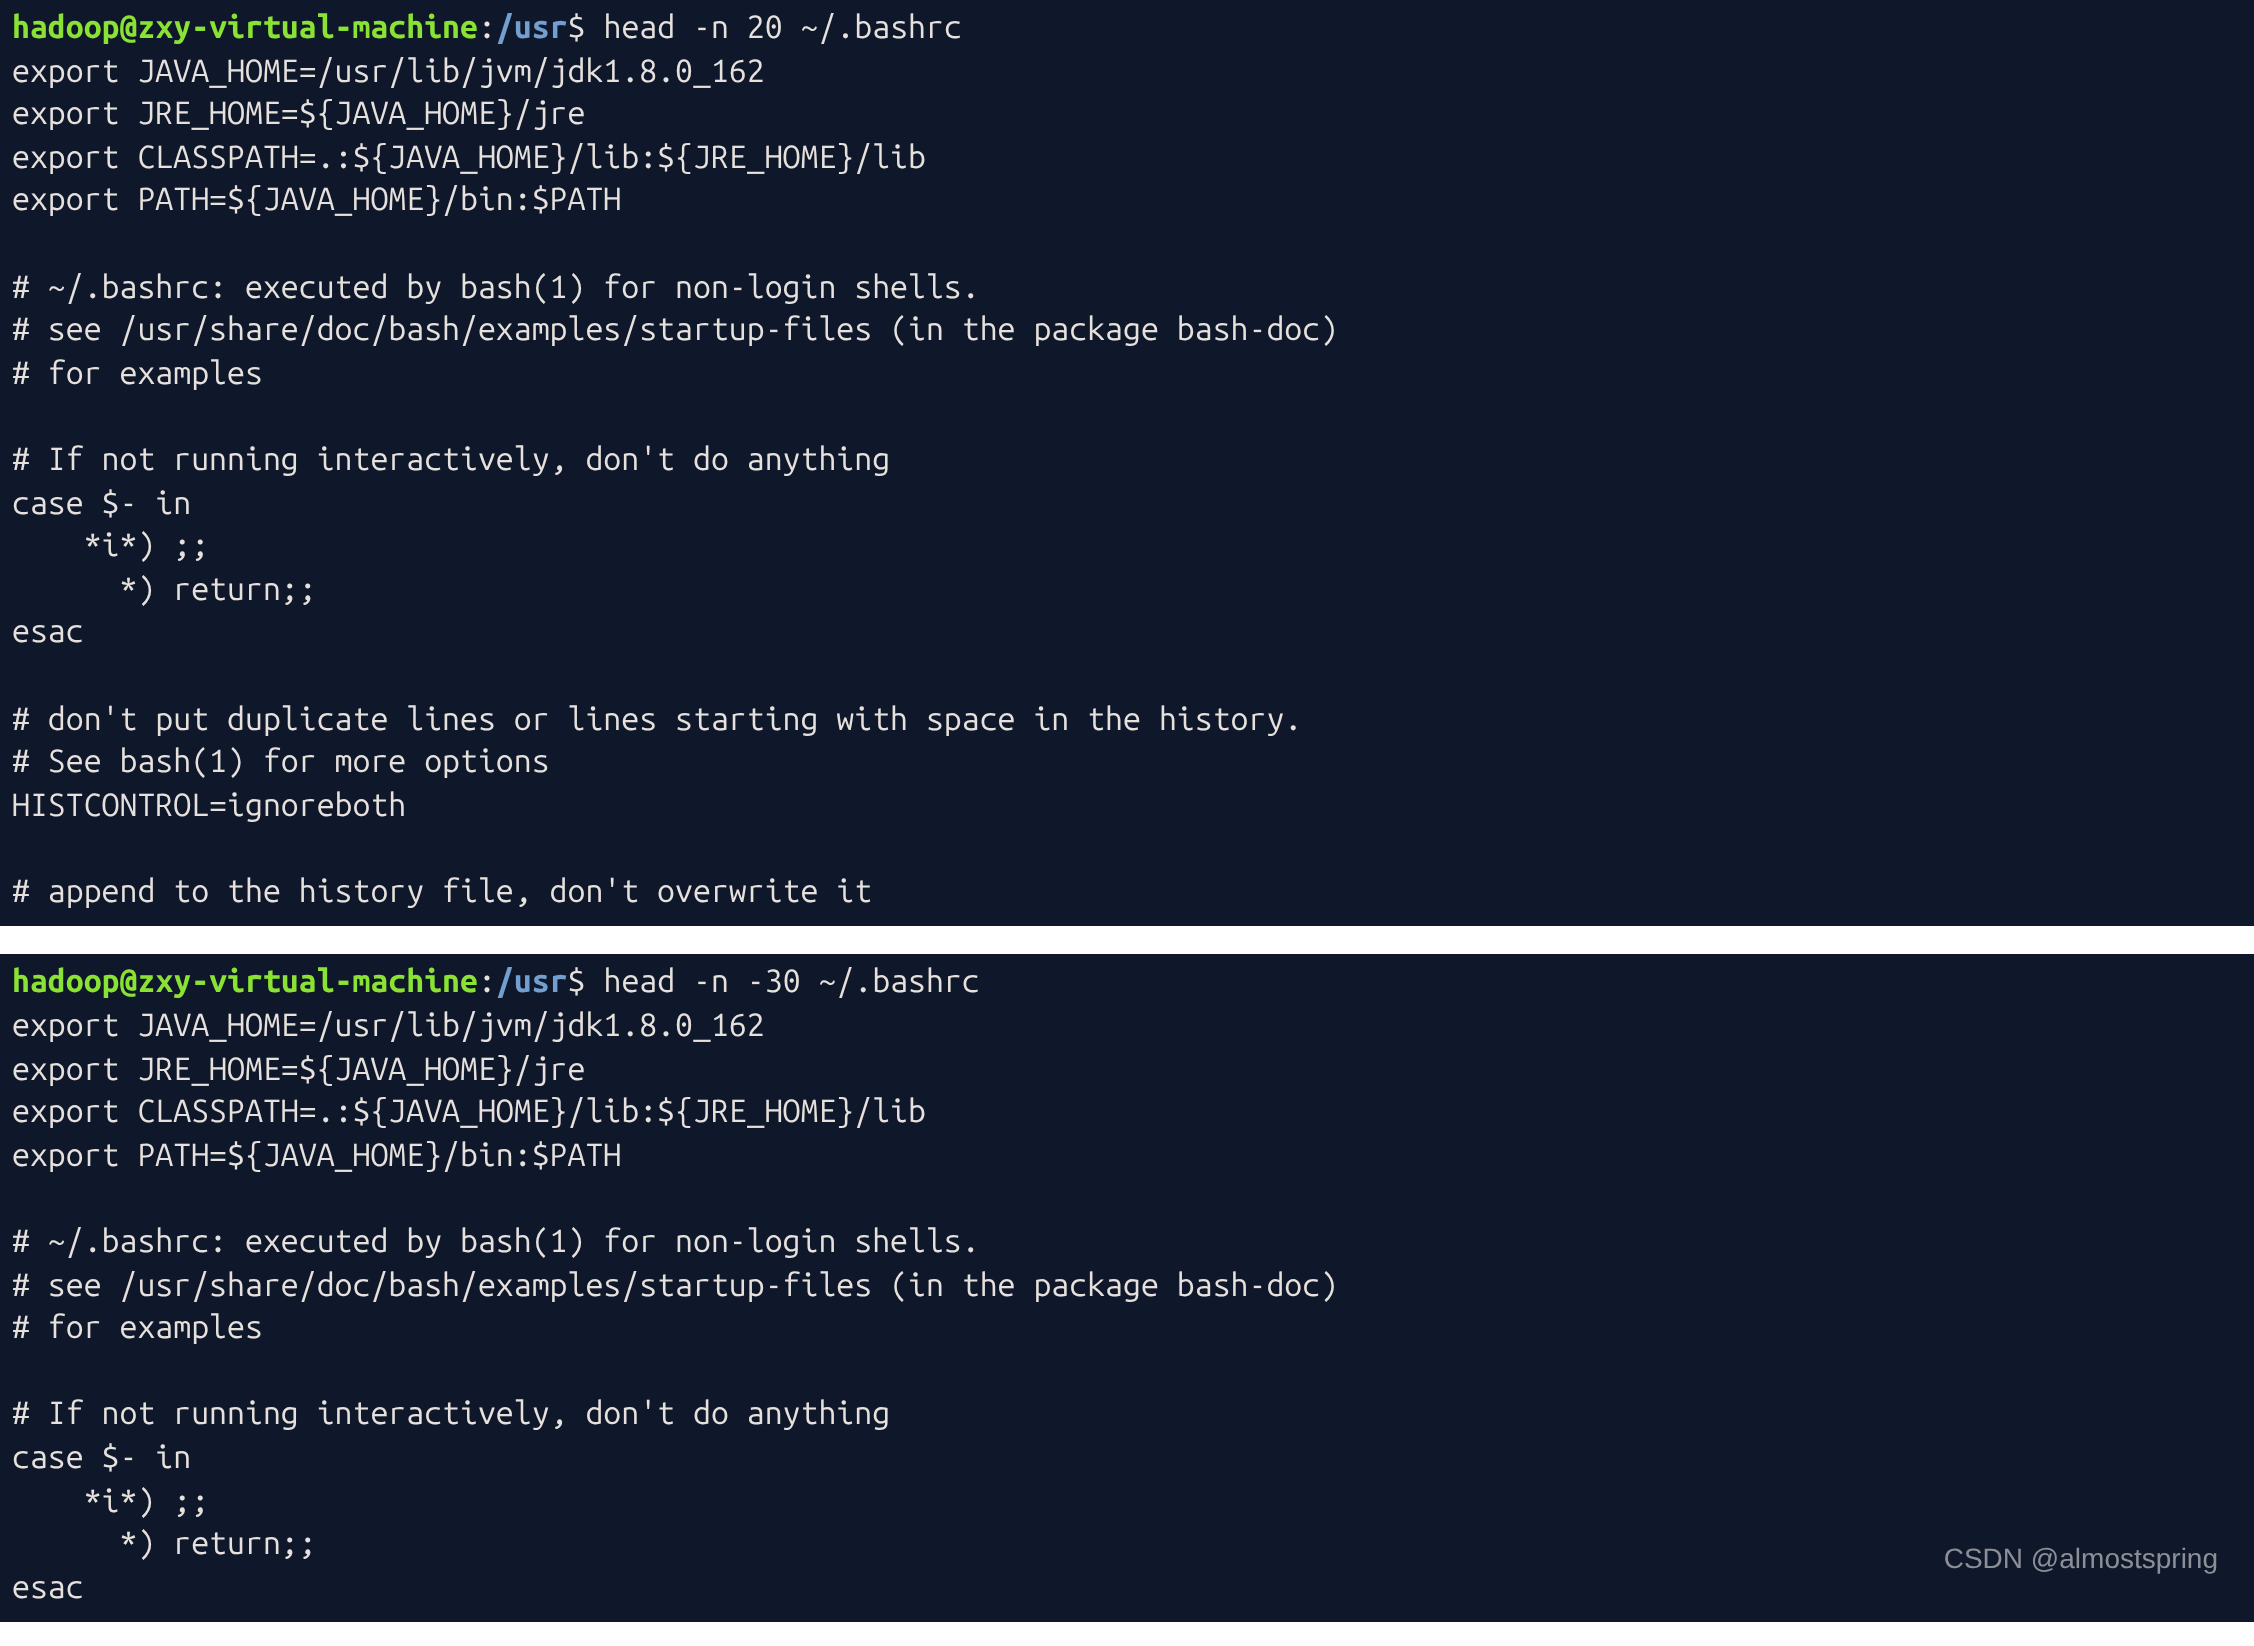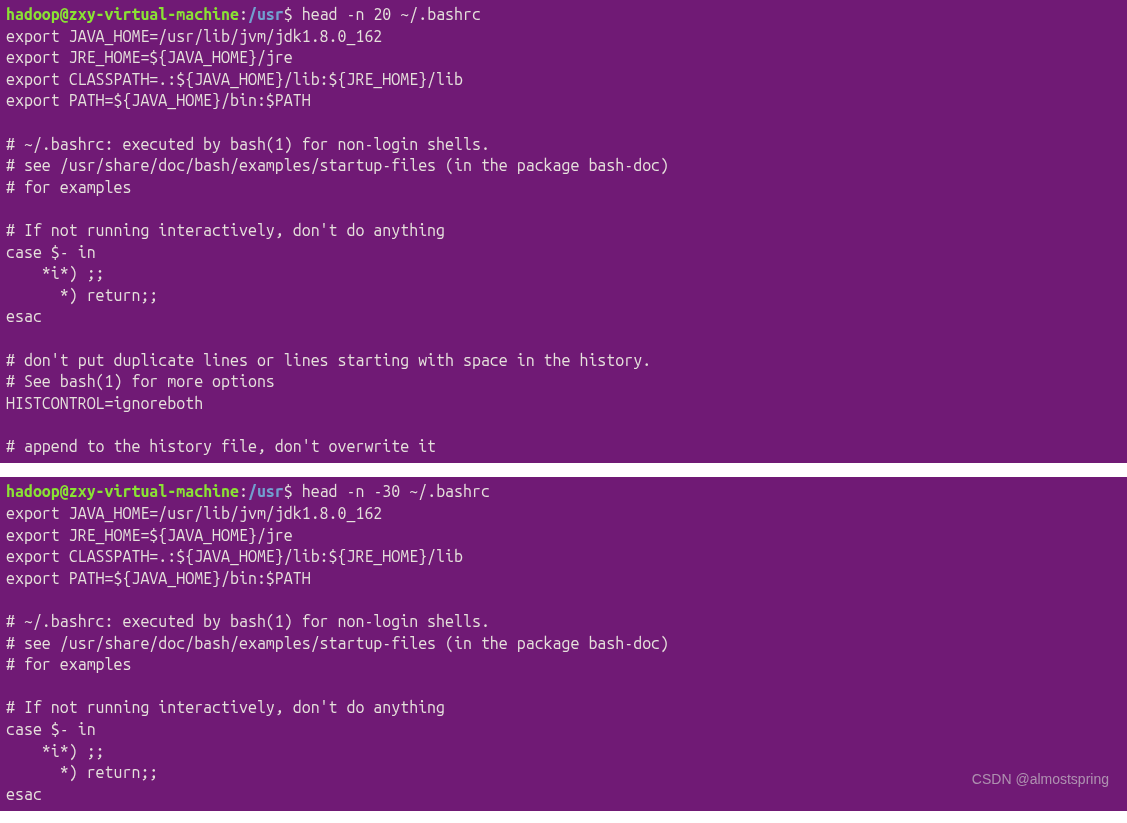--- a/index.html
+++ b/index.html
@@ -4,21 +4,21 @@
 <style>
   body {
     margin: 0;
     padding: 0;
     background: #ffffff;
     font-family: "Ubuntu Mono", "DejaVu Sans Mono", "Consolas", monospace;
     font-size: 16px;
     line-height: 1.35;
   }
   .terminal {
-    background: #701a75;
+    background: #0f172a;
     color: #e6e1dc;
     padding: 4px 6px 6px 6px;
     white-space: pre;
     overflow: hidden;
     margin-bottom: 14px;
   }
   .prompt-user { color: #8ae234; font-weight: bold; }
   .prompt-at   { color: #8ae234; font-weight: bold; }
   .prompt-host { color: #8ae234; font-weight: bold; }
   .prompt-colon{ color: #e6e1dc; }

